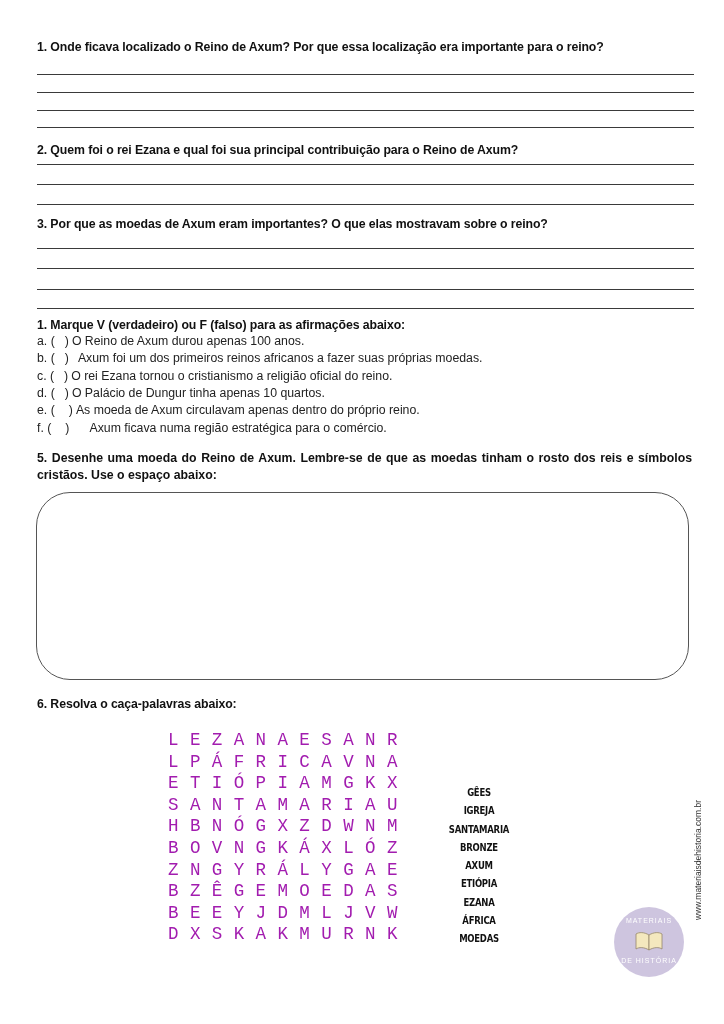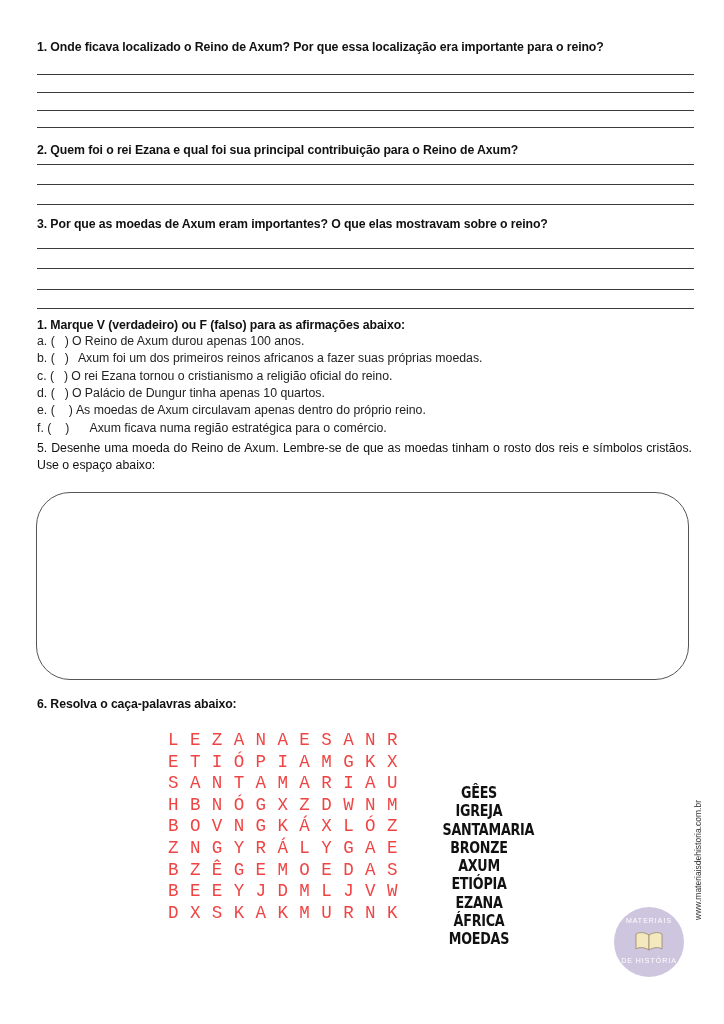--- a/index.html
+++ b/index.html
@@ -1,25 +1,25 @@
 <!DOCTYPE html>
 <html><head>
 <meta charset="utf-8">
 <style>
   html, body { margin:0; padding:0; background:#ffffff; }
   body { width:724px; height:1024px; position:relative; overflow:hidden; font-family:"Liberation Sans", sans-serif; color:#1a1a1a; }
   .q-title { position:absolute; left:37px; font-weight:bold; font-size:12.3px; color:#111; white-space:nowrap; letter-spacing:-0.1px;text-align:right; }
   .line { position:absolute; left:37px; width:657px; height:0; border-top:1.3px solid #3a3a3a; }
   .tf { position:absolute; left:37px; font-size:12.3px; color:#222; white-space:nowrap; }
-  .q5 { position:absolute; left:37px; top:440px; width:655px; font-weight:normal; font-size:12.3px; line-height:17px; color:#111; text-align:justify; }
+  .q5 { position:absolute; left:37px; top:450px; width:655px; font-weight:bold; font-size:12.3px; line-height:17px; color:#111; text-align:justify; }
   .drawbox { position:absolute; left:36px; top:492px; width:651px; height:186px; border:1.3px solid #555; border-radius:34px; }
-  .grid { position:absolute; left:168px; top:730px; font-family:"Liberation Mono", monospace; font-size:17.5px; color:#ef4444; }
+  .grid { position:absolute; left:168px; top:730px; font-family:"Liberation Mono", monospace; font-size:17.5px; color:#a21caf; }
   .grow { height:21.6px; line-height:21.6px; white-space:nowrap; }
   .gcell { display:inline-block; width:21.9px; text-align:left; }
-  .words { position:absolute; left:436px; top:784px; width:86px; text-align:center; font-family:"DejaVu Sans", sans-serif; font-weight:bold; font-size:15px; color:#111; }
+  .words { position:absolute; left:436px; top:784px; width:86px; text-align:center; font-family:"DejaVu Sans", sans-serif; font-weight:bold; font-size:10px; color:#111; }
   .words div { height:18.3px; line-height:18.3px; letter-spacing:-0.3px; transform:scaleX(0.85); }
   .logo { position:absolute; left:614px; top:907px; width:70px; height:70px; border-radius:50%; background:#c9bfdc; opacity:0.9; }
   .logo-top { position:absolute; left:0; top:10px; width:70px; text-align:center; font-size:7px; color:#fff; letter-spacing:1px; }
   .logo-bot { position:absolute; left:0; top:50px; width:70px; text-align:center; font-size:7px; color:#fff; letter-spacing:1px; }
   .book { position:absolute; left:20px; top:24px; width:30px; height:20px; }
   .url { position:absolute; left:693px; top:920px; transform-origin:left top; transform:rotate(-90deg); font-size:8.5px; color:#333; white-space:nowrap; }
 </style>
 </head>
 <body>
 
@@ -39,30 +39,31 @@
 <div class="line" style="top:268px;"></div>
 <div class="line" style="top:289px;"></div>
 <div class="line" style="top:308px;"></div>
 
 <div class="q-title" style="top:318px;">1. Marque V (verdadeiro) ou F (falso) para as afirmações abaixo:</div>
 <div id="tf-list">
     <div class="tf" style="top: 334px;"><span>a. (</span><span style="display: inline-block; width: 10px;"></span><span>)</span><span style="margin-left: 3px;">O Reino de Axum durou apenas 100 anos.</span></div>
     <div class="tf" style="top: 351px;"><span>b. (</span><span style="display: inline-block; width: 10px;"></span><span>)</span><span style="margin-left: 9px;">Axum foi um dos primeiros reinos africanos a fazer suas próprias moedas.</span></div>
     <div class="tf" style="top: 369px;"><span>c. (</span><span style="display: inline-block; width: 10px;"></span><span>)</span><span style="margin-left: 3px;">O rei Ezana tornou o cristianismo a religião oficial do reino.</span></div>
     <div class="tf" style="top: 386px;"><span>d. (</span><span style="display: inline-block; width: 10px;"></span><span>)</span><span style="margin-left: 3px;">O Palácio de Dungur tinha apenas 10 quartos.</span></div>
-    <div class="tf" style="top: 403px;"><span>e. (</span><span style="display: inline-block; width: 14px;"></span><span>)</span><span style="margin-left: 3px;">As moedas de Axum circulavam apenas dentro do próprio reino.</span></div>
+    <div class="tf" style="top: 403px;"><span>e. (</span><span style="display: inline-block; width: 14px;"></span><span>)</span><span style="margin-left: 3px;">As moeda de Axum circulavam apenas dentro do próprio reino.</span></div>
     <div class="tf" style="top: 421px;"><span>f. (</span><span style="display: inline-block; width: 14px;"></span><span>)</span><span style="margin-left: 20px;">Axum ficava numa região estratégica para o comércio.</span></div>
   </div>
 
 <div class="q5">5. Desenhe uma moeda do Reino de Axum. Lembre-se de que as moedas tinham o rosto dos reis e símbolos cristãos. Use o espaço abaixo:</div>
 <div class="drawbox"></div>
 
 <div class="q-title" style="top:697px;">6. Resolva o caça-palavras abaixo:</div>
 <div class="grid" id="grid">
     <div class="grow"><span class="gcell">L</span><span class="gcell">E</span><span class="gcell">Z</span><span class="gcell">A</span><span class="gcell">N</span><span class="gcell">A</span><span class="gcell">E</span><span class="gcell">S</span><span class="gcell">A</span><span class="gcell">N</span><span class="gcell">R</span></div>
+    <div class="grow"><span class="gcell">L</span><span class="gcell">P</span><span class="gcell">Á</span><span class="gcell">F</span><span class="gcell">R</span><span class="gcell">I</span><span class="gcell">C</span><span class="gcell">A</span><span class="gcell">V</span><span class="gcell">N</span><span class="gcell">A</span></div>
     <div class="grow"><span class="gcell">E</span><span class="gcell">T</span><span class="gcell">I</span><span class="gcell">Ó</span><span class="gcell">P</span><span class="gcell">I</span><span class="gcell">A</span><span class="gcell">M</span><span class="gcell">G</span><span class="gcell">K</span><span class="gcell">X</span></div>
     <div class="grow"><span class="gcell">S</span><span class="gcell">A</span><span class="gcell">N</span><span class="gcell">T</span><span class="gcell">A</span><span class="gcell">M</span><span class="gcell">A</span><span class="gcell">R</span><span class="gcell">I</span><span class="gcell">A</span><span class="gcell">U</span></div>
     <div class="grow"><span class="gcell">H</span><span class="gcell">B</span><span class="gcell">N</span><span class="gcell">Ó</span><span class="gcell">G</span><span class="gcell">X</span><span class="gcell">Z</span><span class="gcell">D</span><span class="gcell">W</span><span class="gcell">N</span><span class="gcell">M</span></div>
     <div class="grow"><span class="gcell">B</span><span class="gcell">O</span><span class="gcell">V</span><span class="gcell">N</span><span class="gcell">G</span><span class="gcell">K</span><span class="gcell">Á</span><span class="gcell">X</span><span class="gcell">L</span><span class="gcell">Ó</span><span class="gcell">Z</span></div>
     <div class="grow"><span class="gcell">Z</span><span class="gcell">N</span><span class="gcell">G</span><span class="gcell">Y</span><span class="gcell">R</span><span class="gcell">Á</span><span class="gcell">L</span><span class="gcell">Y</span><span class="gcell">G</span><span class="gcell">A</span><span class="gcell">E</span></div>
     <div class="grow"><span class="gcell">B</span><span class="gcell">Z</span><span class="gcell">Ê</span><span class="gcell">G</span><span class="gcell">E</span><span class="gcell">M</span><span class="gcell">O</span><span class="gcell">E</span><span class="gcell">D</span><span class="gcell">A</span><span class="gcell">S</span></div>
     <div class="grow"><span class="gcell">B</span><span class="gcell">E</span><span class="gcell">E</span><span class="gcell">Y</span><span class="gcell">J</span><span class="gcell">D</span><span class="gcell">M</span><span class="gcell">L</span><span class="gcell">J</span><span class="gcell">V</span><span class="gcell">W</span></div>
     <div class="grow"><span class="gcell">D</span><span class="gcell">X</span><span class="gcell">S</span><span class="gcell">K</span><span class="gcell">A</span><span class="gcell">K</span><span class="gcell">M</span><span class="gcell">U</span><span class="gcell">R</span><span class="gcell">N</span><span class="gcell">K</span></div>
   </div>
 <div class="words" id="words">

